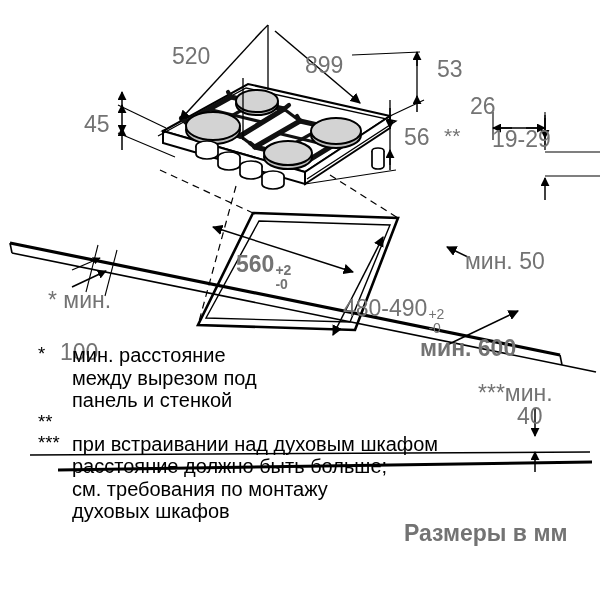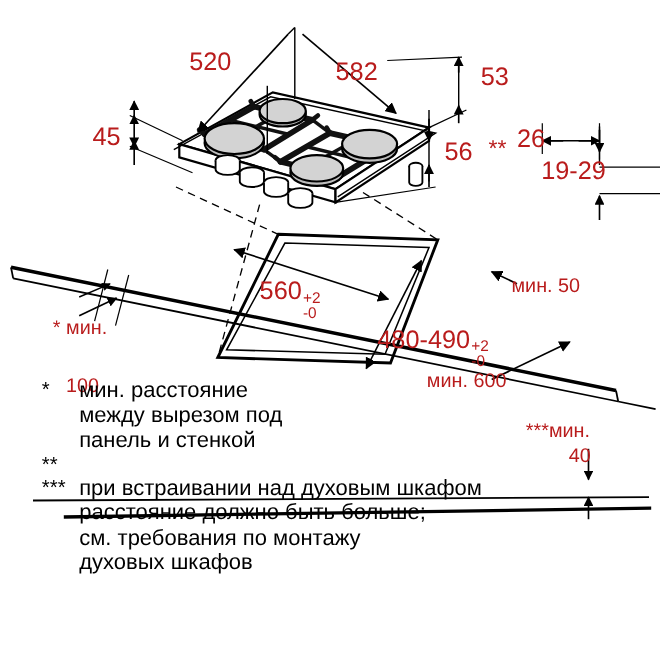--- a/index.html
+++ b/index.html
@@ -19,27 +19,27 @@
   #drawing {
     position: absolute;
     left: 0;
     top: 0;
     width: 600px;
     height: 600px;
   }
   .dim-text {
     position: absolute;
     font-family: "Liberation Sans", sans-serif;
-    color: #b91c1c;
+    color: #737373;
     white-space: nowrap;
     line-height: 1.0;
   }
   .t-big   { font-size: 23px; }
   .t-mid   { font-size: 21px; }
-  .t-note  { font-size: 18px; line-height: 1.12; }
+  .t-note  { font-size: 23px; line-height: 1.12; }
   .sup {
     position: relative;
     font-size: 14px;
     top: -8px;
     left: 0px;
   }
   .sub {
     position: relative;
     font-size: 14px;
     top: 5px;
@@ -246,35 +246,35 @@
       <path d="M 447,345 L 518,311" marker-end="url(#ah)"></path>
 
       <path d="M 535,408 L 535,436" marker-end="url(#ah2)"></path>
       <path d="M 535,472 L 535,452" marker-end="url(#ah2)"></path>
     </g>
 
   </svg>
 
   <div class="dim-text t-big" style="left:172px; top:45px;">520</div>
 
-  <div class="dim-text t-big" style="left:305px; top:54px;">582</div>
+  <div class="dim-text t-big" style="left:305px; top:54px;">899</div>
 
   <div class="dim-text t-big" style="left:437px; top:58px;">53</div>
 
   <div class="dim-text t-big" style="left:84px; top:113px;">45</div>
 
   <div class="dim-text t-big" style="left:404px; top:126px;">56</div>
 
-  <div class="dim-text t-big" style="left:470px; top:95px;margin-top:20px;">26</div>
+  <div class="dim-text t-big" style="left:470px; top:95px;">26</div>
 
   <div class="dim-text t-mid" style="left:444px; top:125px;">**</div>
 
-  <div class="dim-text t-big" style="left:492px; top:144px;text-align:right;">19-29</div>
-
-  <div class="dim-text t-big" style="left:236px; top:253px;">
+  <div class="dim-text t-big" style="left:492px; top:128px;text-align:right;">19-29</div>
+
+  <div class="dim-text t-big" style="left:236px; top:253px;font-weight:bold;">
     <span>560</span><span class="tolwrap" style="width:26px;">
       <span class="sup">+2</span>
       <span class="sub">-0</span>
     </span>
   </div>
 
   <div class="dim-text t-big" style="left:343px; top:297px;">
     <span>480-490</span><span class="tolwrap" style="width:26px;">
       <span class="sup">+2</span>
       <span class="sub">-0</span>
@@ -282,21 +282,21 @@
   </div>
 
   <div class="dim-text t-note" style="left:48px; top:288px;">
     <span>*</span>
     <span>мин.</span>
   </div>
   <div class="dim-text t-note" style="left:60px; top:311px;margin-top:29px;">100</div>
 
   <div class="dim-text t-note" style="left:465px; top:249px;">мин. 50</div>
 
-  <div class="dim-text t-note" style="left:388px; top:336px;">мин. 600</div>
+  <div class="dim-text t-note" style="left:420px; top:336px;font-weight:bold;">мин. 600</div>
 
   <div class="dim-text t-note" style="left:478px; top:381px;">
     <span>***</span><span>мин.</span>
   </div>
   <div class="dim-text t-note" style="left:517px; top:404px;">40</div>
 
   <div class="notes-block">
 
     <div class="note-row">
       <div class="note-marker">*</div>
@@ -312,14 +312,15 @@
     <div class="note-row">
       <div class="note-marker">***</div>
       <div class="note-body">при встраивании над духовым шкафом
 расстояние должно быть больше;
 см. требования по монтажу
 духовых шкафов</div>
     </div>
 
   </div>
 
+  <div class="dim-text t-note" style="left:404px; top:521px; font-weight:bold;">Размеры в мм</div>
 
 </div>
 
 </body></html>

